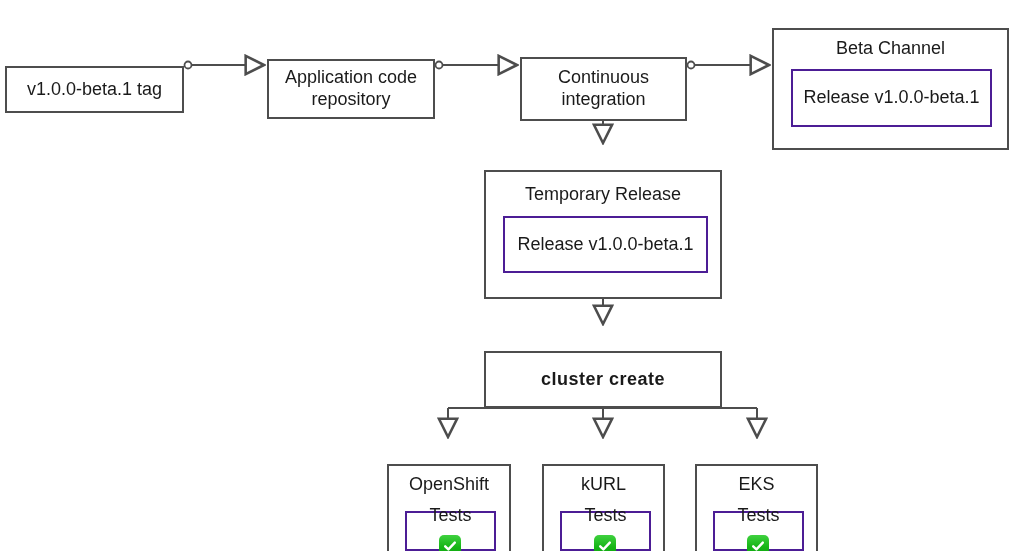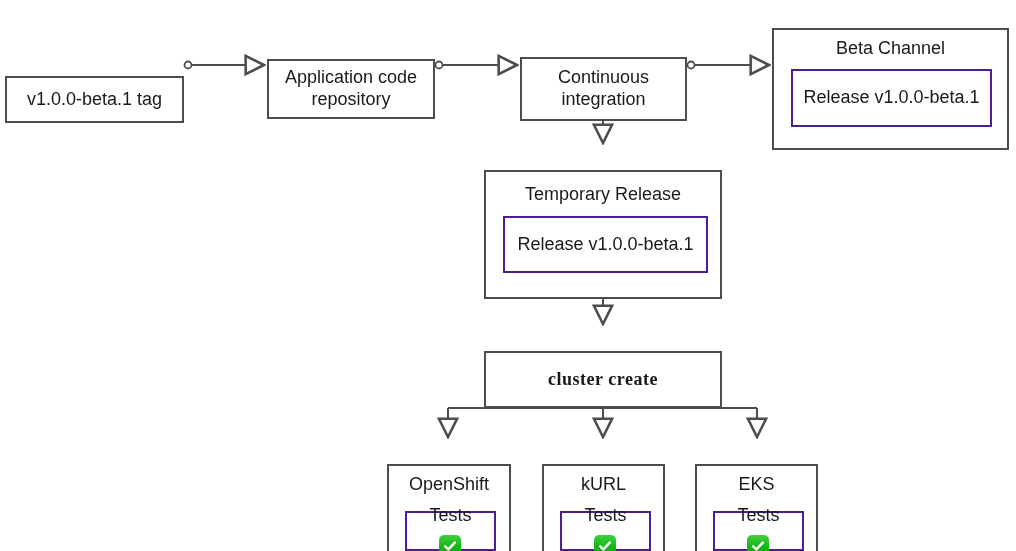--- a/index.html
+++ b/index.html
@@ -58,21 +58,21 @@
     box-sizing: border-box;
     border: 2px solid #4c1d95;
     background: #ffffff;
     display: flex;
     align-items: center;
     justify-content: center;
     font-size: 18px;
     color: #1a1a1a;
   }
   .mono-bold {
-    font-family: Liberation Serif, serif;
+    font-family: Liberation Sans, sans-serif;
     font-weight: bold;
     font-size: 18px;
     letter-spacing: 0.5px;
   }
   .platform-title {
     position: absolute;
     left: 0;
     right: 0;
     top: 8px;
     text-align: center;
@@ -128,21 +128,21 @@
 
       <circle cx="603" cy="388" r="3.5" fill="#ffffff" stroke="#4d4d4d" stroke-width="1.8"></circle>
       <path d="M 603 392 L 603 408"></path>
       <path d="M 448 408 L 757 408"></path>
       <line x1="448" y1="408" x2="448" y2="437" marker-end="url(#arrow-open)"></line>
       <line x1="603" y1="408" x2="603" y2="437" marker-end="url(#arrow-open)"></line>
       <line x1="757" y1="408" x2="757" y2="437" marker-end="url(#arrow-open)"></line>
     </g>
   </svg>
 
-  <div class="node" style="left:5px; top:52px; width:179px; height:47px;">
+  <div class="node" style="left:5px; top:42px; width:179px; height:47px;">
     <span>v1.0.0-beta.1 tag</span>
   </div>
 
   <div class="node" style="left:267px; top:35px; width:168px; height:60px; padding:0 14px;">
     <span>Application code repository</span>
   </div>
 
   <div class="node" style="left:520px; top:33px; width:167px; height:64px; padding:0 12px;">
     <span>Continuous integration</span>
   </div>

